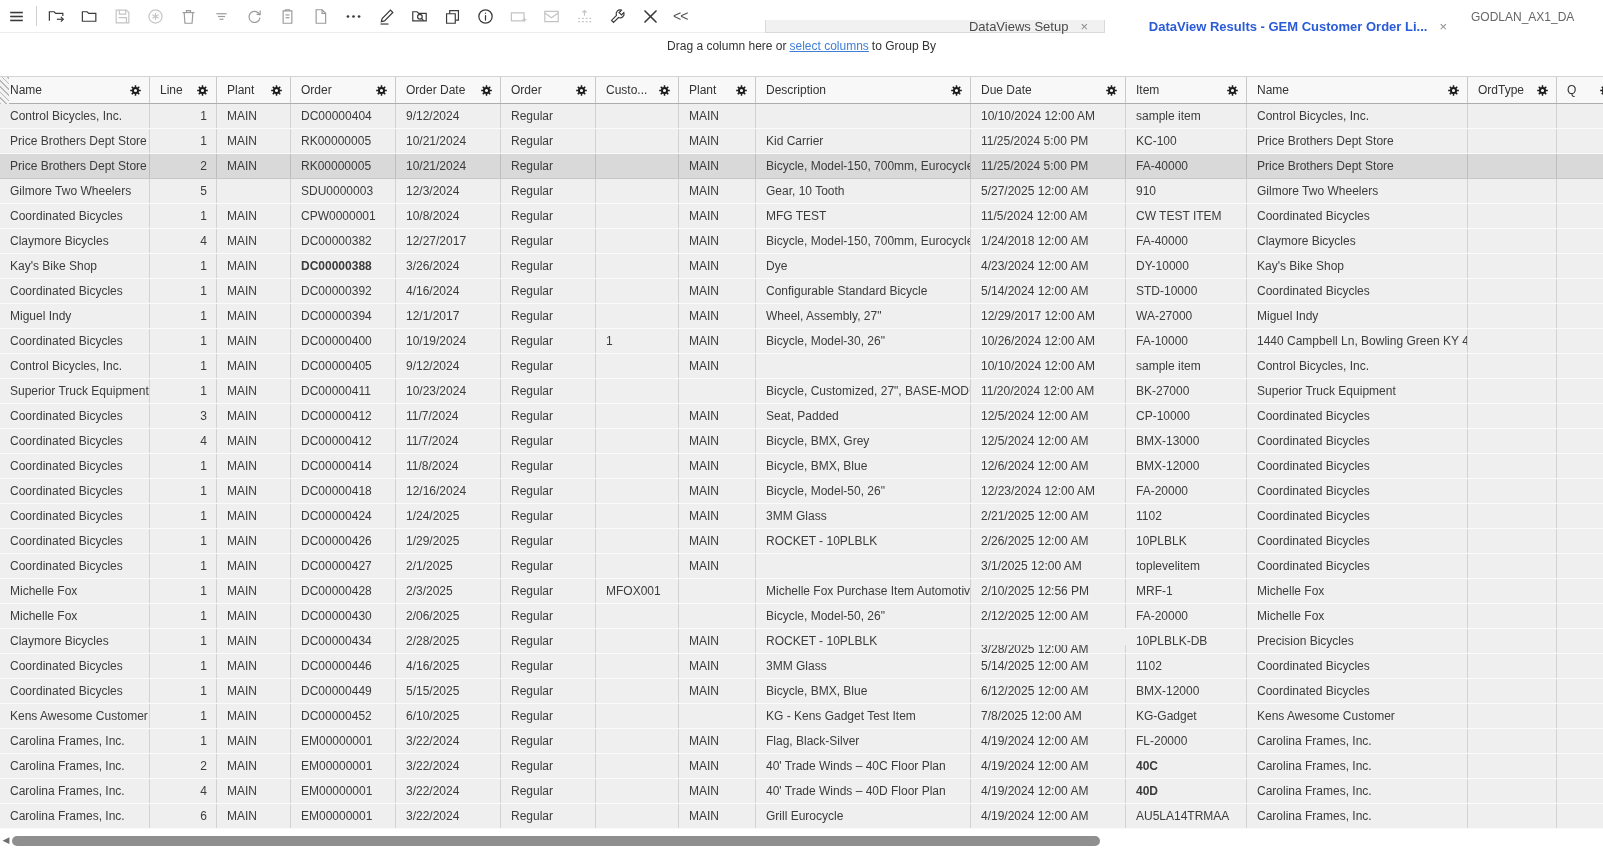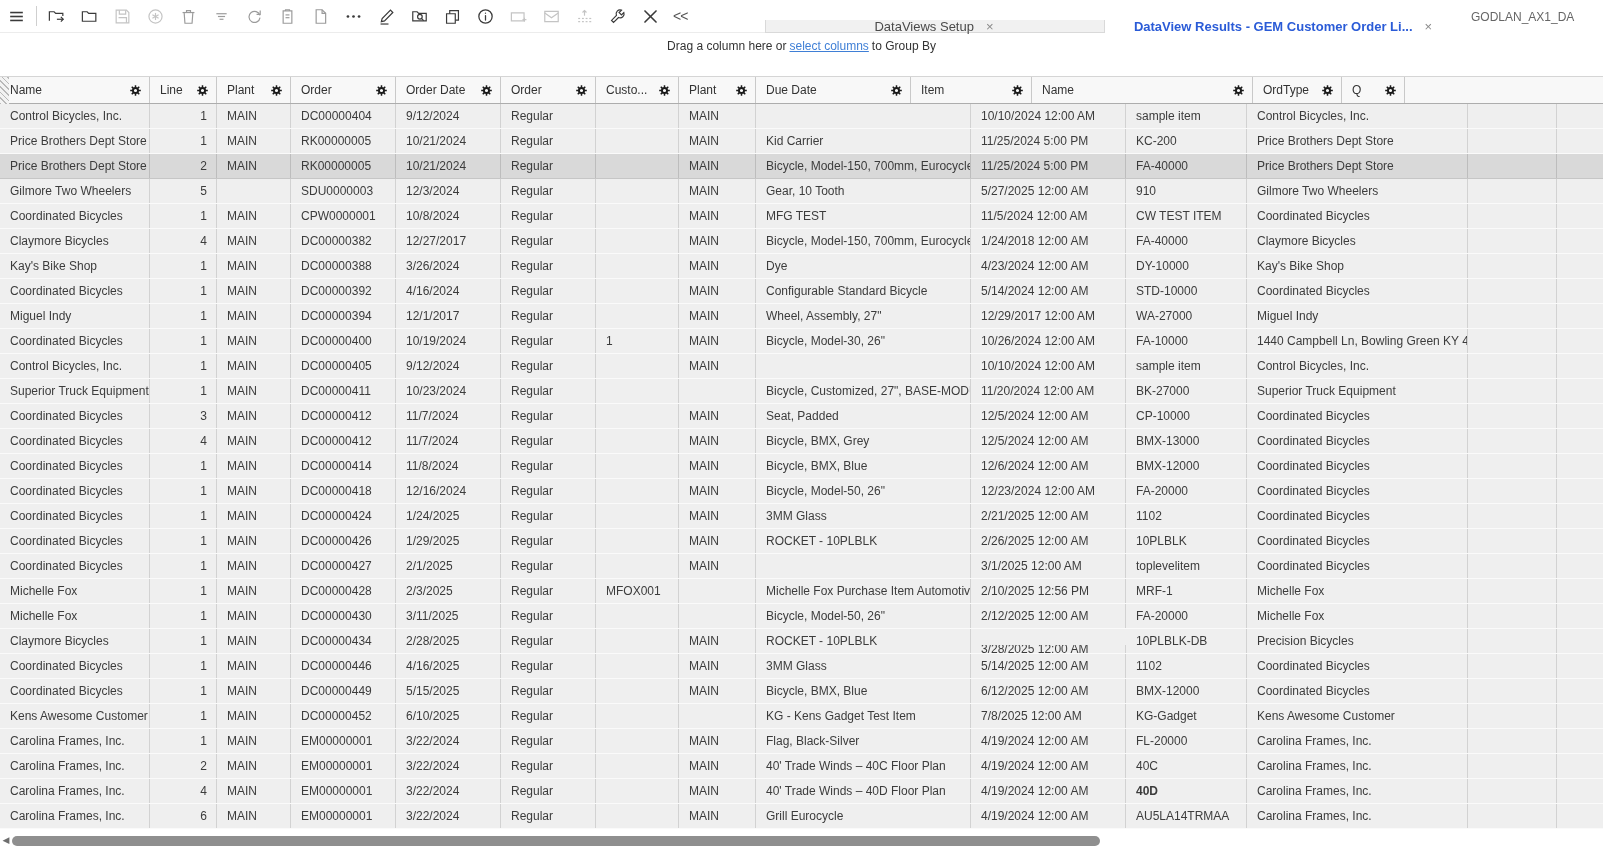--- a/index.html
+++ b/index.html
@@ -9,21 +9,21 @@
   
   .topbar { position:relative; height:33px; background:#fff; display:flex; align-items:center; border-bottom:1px solid #ececec; }
   .tool { width:33px; height:27px; display:flex; align-items:center; justify-content:center;
     background:none; border:none; cursor:pointer; flex:0 0 auto; }
   .tool svg { width:19px; height:19px; }
   .tb-divider { width:1px; height:20px; background:#cfcfcf; margin:0 3px; flex:0 0 auto; }
   .collapse-btn { font-size:14px; color:#555; letter-spacing:-1px; padding:0 6px; background:none; border:none; cursor:pointer; }
 
   
   .tabs { position:absolute; right:0; top:0; height:33px; display:flex; align-items:stretch; background:#fff; }
-  .tab { display:flex; align-items:center; justify-content:center; gap:10px; padding:0 14px; cursor:pointer; white-space:nowrap;margin-top:20px; }
+  .tab { display:flex; align-items:center; justify-content:flex-end; gap:10px; padding:0 14px; cursor:pointer; white-space:nowrap;margin-top:20px; }
   .tab.inactive { width:340px; background:#f1f1f1; border:1px solid #d9d9d9; border-top:none; color:#4a4a4a; }
   .tab.active { width:358px; background:#fff; font-weight:bold; font-size:13px; }
   .tab.inactive .tab-label { font-size:13px; }
   .tab-close { color:#8a8a8a; font-size:13px; font-weight:normal; cursor:pointer; padding:0 2px; }
   .tab-overflow { display:flex; align-items:center; color:#666; font-size:12px; padding-left:8px; width:140px; overflow:hidden; white-space:nowrap; }
 
   
   .groupbar { height:26px; display:flex; align-items:center; justify-content:center; background:#fff; color:#333; }
   .groupbar a { color:#3f7fd6; text-decoration:underline; cursor:pointer; margin:0 3px; }
 
@@ -267,20 +267,27 @@
   <circle cx="12" cy="12" r="4.1" stroke-width="3.1"></circle>
           </svg>
         </div>
         <div class="hcell" style="width: 77px;">
           <span>Plant</span>
           <svg class="gear" viewBox="0 0 24 24" fill="none" stroke="#1b1b1b">
   <path d="M12 3.5v4M12 16.5v4M3.5 12h4M16.5 12h4M6 6l2.8 2.8M15.2 15.2L18 18M18 6l-2.8 2.8M8.8 15.2L6 18" stroke-width="2.4"></path>
   <circle cx="12" cy="12" r="4.1" stroke-width="3.1"></circle>
           </svg>
         </div>
+        <div class="hcell" style="width: 215px;">
+          <span>Description</span>
+          <svg class="gear" viewBox="0 0 24 24" fill="none" stroke="#1b1b1b">
+  <path d="M12 3.5v4M12 16.5v4M3.5 12h4M16.5 12h4M6 6l2.8 2.8M15.2 15.2L18 18M18 6l-2.8 2.8M8.8 15.2L6 18" stroke-width="2.4"></path>
+  <circle cx="12" cy="12" r="4.1" stroke-width="3.1"></circle>
+          </svg>
+        </div>
         <div class="hcell" style="width: 155px;">
           <span>Due Date</span>
           <svg class="gear" viewBox="0 0 24 24" fill="none" stroke="#1b1b1b">
   <path d="M12 3.5v4M12 16.5v4M3.5 12h4M16.5 12h4M6 6l2.8 2.8M15.2 15.2L18 18M18 6l-2.8 2.8M8.8 15.2L6 18" stroke-width="2.4"></path>
   <circle cx="12" cy="12" r="4.1" stroke-width="3.1"></circle>
           </svg>
         </div>
         <div class="hcell" style="width: 121px;">
           <span>Item</span>
           <svg class="gear" viewBox="0 0 24 24" fill="none" stroke="#1b1b1b">
@@ -331,21 +338,21 @@
         <div class="cell" style="width: 150px;">Price Brothers Dept Store</div>
         <div class="cell right" style="width: 67px;">1</div>
         <div class="cell" style="width: 74px;">MAIN</div>
         <div class="cell" style="width: 105px;">RK00000005</div>
         <div class="cell" style="width: 105px;">10/21/2024</div>
         <div class="cell" style="width: 95px;">Regular</div>
         <div class="cell" style="width: 83px;"></div>
         <div class="cell" style="width: 77px;">MAIN</div>
         <div class="cell" style="width: 215px;">Kid Carrier</div>
         <div class="cell" style="width: 155px;">11/25/2024 5:00 PM</div>
-        <div class="cell" style="width: 121px;">KC-200</div>
+        <div class="cell" style="width: 121px;">KC-100</div>
         <div class="cell" style="width: 221px;">Price Brothers Dept Store</div>
         <div class="cell" style="width: 89px;"></div>
         <div class="cell" style="width: 63px;"></div>
       </div>
       <div class="row selected">
         <div class="cell" style="width: 150px;">Price Brothers Dept Store</div>
         <div class="cell right" style="width: 67px;">2</div>
         <div class="cell" style="width: 74px;">MAIN</div>
         <div class="cell" style="width: 105px;">RK00000005</div>
         <div class="cell" style="width: 105px;">10/21/2024</div>
@@ -404,21 +411,21 @@
         <div class="cell" style="width: 155px;">1/24/2018 12:00 AM</div>
         <div class="cell" style="width: 121px;">FA-40000</div>
         <div class="cell" style="width: 221px;">Claymore Bicycles</div>
         <div class="cell" style="width: 89px;"></div>
         <div class="cell" style="width: 63px;"></div>
       </div>
       <div class="row">
         <div class="cell" style="width: 150px;">Kay's Bike Shop</div>
         <div class="cell right" style="width: 67px;">1</div>
         <div class="cell" style="width: 74px;">MAIN</div>
-        <div class="cell" style="width: 105px;">DC00000388</div>
+        <div class="cell" style="width: 105px; font-weight: bold;">DC00000388</div>
         <div class="cell" style="width: 105px;">3/26/2024</div>
         <div class="cell" style="width: 95px;">Regular</div>
         <div class="cell" style="width: 83px;"></div>
         <div class="cell" style="width: 77px;">MAIN</div>
         <div class="cell" style="width: 215px;">Dye</div>
         <div class="cell" style="width: 155px;">4/23/2024 12:00 AM</div>
         <div class="cell" style="width: 121px;">DY-10000</div>
         <div class="cell" style="width: 221px;">Kay's Bike Shop</div>
         <div class="cell" style="width: 89px;"></div>
         <div class="cell" style="width: 63px;"></div>
@@ -629,21 +636,21 @@
         <div class="cell" style="width: 121px;">MRF-1</div>
         <div class="cell" style="width: 221px;">Michelle Fox</div>
         <div class="cell" style="width: 89px;"></div>
         <div class="cell" style="width: 63px;"></div>
       </div>
       <div class="row">
         <div class="cell" style="width: 150px;">Michelle Fox</div>
         <div class="cell right" style="width: 67px;">1</div>
         <div class="cell" style="width: 74px;">MAIN</div>
         <div class="cell" style="width: 105px;">DC00000430</div>
-        <div class="cell" style="width: 105px;">3/11/2025</div>
+        <div class="cell" style="width: 105px;">2/06/2025</div>
         <div class="cell" style="width: 95px;">Regular</div>
         <div class="cell" style="width: 83px;"></div>
         <div class="cell" style="width: 77px;"></div>
         <div class="cell" style="width: 215px;">Bicycle, Model-50, 26"</div>
         <div class="cell" style="width: 155px;">2/12/2025 12:00 AM</div>
         <div class="cell" style="width: 121px;">FA-20000</div>
         <div class="cell" style="width: 221px;">Michelle Fox</div>
         <div class="cell" style="width: 89px;"></div>
         <div class="cell" style="width: 63px;"></div>
       </div>
@@ -731,21 +738,21 @@
         <div class="cell" style="width: 150px;">Carolina Frames, Inc.</div>
         <div class="cell right" style="width: 67px;">2</div>
         <div class="cell" style="width: 74px;">MAIN</div>
         <div class="cell" style="width: 105px;">EM00000001</div>
         <div class="cell" style="width: 105px;">3/22/2024</div>
         <div class="cell" style="width: 95px;">Regular</div>
         <div class="cell" style="width: 83px;"></div>
         <div class="cell" style="width: 77px;">MAIN</div>
         <div class="cell" style="width: 215px;">40' Trade Winds – 40C Floor Plan</div>
         <div class="cell" style="width: 155px;">4/19/2024 12:00 AM</div>
-        <div class="cell" style="width: 121px;">40C</div>
+        <div class="cell" style="width: 121px; font-weight: bold;">40C</div>
         <div class="cell" style="width: 221px;">Carolina Frames, Inc.</div>
         <div class="cell" style="width: 89px;"></div>
         <div class="cell" style="width: 63px;"></div>
       </div>
       <div class="row">
         <div class="cell" style="width: 150px;">Carolina Frames, Inc.</div>
         <div class="cell right" style="width: 67px;">4</div>
         <div class="cell" style="width: 74px;">MAIN</div>
         <div class="cell" style="width: 105px;">EM00000001</div>
         <div class="cell" style="width: 105px;">3/22/2024</div>

